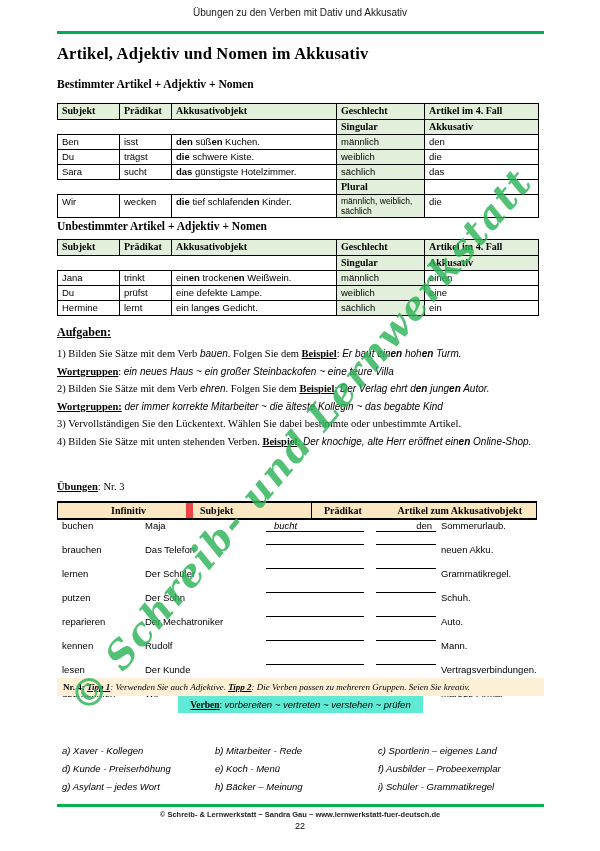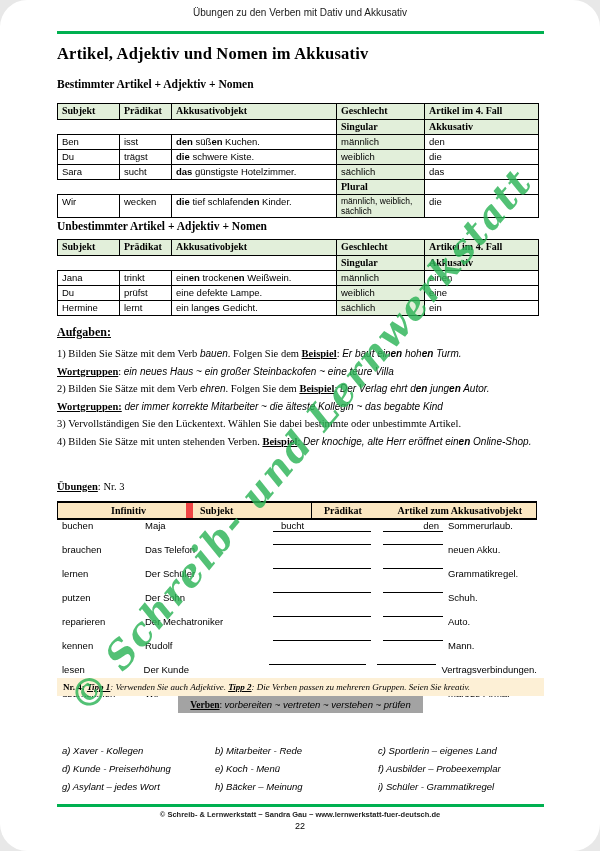--- a/index.html
+++ b/index.html
@@ -1,17 +1,17 @@
 <!DOCTYPE html>
 <html><head>
 <meta charset="utf-8">
 <style>
   html,body{margin:0;padding:0;background:#e8e8e8;}
   .page{position:relative;width:600px;height:851px;background:#ffffff;margin:0 auto;
-        font-family:"Liberation Serif",serif;color:#000;overflow:hidden;border-radius:27px;}
+        font-family:"Liberation Serif",serif;color:#000;overflow:hidden;}
 
   .header-title{position:absolute;top:7px;left:0;width:100%;text-align:center;
         font-family:"Liberation Sans",sans-serif;font-size:10px;color:#1a1a1a;}
   .rule{position:absolute;left:57px;width:487px;height:3px;background:#00b050;}
   .rule-top{top:31px;}
   .rule-bottom{top:804px;}
 
   .title{position:absolute;top:44px;left:57px;font-size:16.5px;font-weight:bold;letter-spacing:.2px;}
   .sec{position:absolute;left:57px;font-size:11.5px;font-weight:bold;}
   .sec1{top:78px;} .sec2{top:220px;}
@@ -35,30 +35,30 @@
 
   .extab{position:absolute;top:501px;left:57px;width:480px;}
   .exhead{display:flex;background:#fbe7c2;border:1px solid #000;border-top-width:2px;border-bottom-width:2px;
         height:15px;align-items:center;font-weight:bold;font-size:10px;}
   .exhead .h1{width:75px;padding-left:5px;border-right:7px solid #ef4444;height:100%;display:flex;align-items:center;margin-left:48px;}
   .exhead .h2{width:111px;padding-left:7px;border-right:1px solid #000;height:100%;display:flex;align-items:center;}
   .exhead .h3{flex:1;display:flex;justify-content:space-between;align-items:center;padding:0 14px 0 12px;height:100%;}
   .exrow{display:flex;height:24px;align-items:flex-start;font-family:"Liberation Sans",sans-serif;font-size:9.5px;}
   .c-inf{width:76px;padding-left:5px;}
   .c-sub{width:112px;padding-left:7px;}
-  .c-blank1{width:90px;margin-left:16px;border-bottom:1px solid #000;padding-left:8px;}
+  .c-blank1{width:90px;margin-left:9px;border-bottom:1px solid #000;padding-left:8px;font-style:italic;}
   .c-gap{width:12px;}
   .c-blank2{width:56px;border-bottom:1px solid #000;text-align:right;padding-right:4px;}
   .c-obj{padding-left:5px;}
 
   .tip{position:absolute;top:678px;left:57px;width:487px;font-size:9px;}
   .tip-line1{background:#fdf0d6;padding:4px 6px;white-space:nowrap;}
   .tip .i{font-family:"Liberation Serif",serif;font-size:9px;}
   .tip-line2{text-align:center;margin-top:0;}
-  .tip-line2 .pill{display:inline-block;background:#a3a3a3;padding:3px 12px;font-size:9.5px;}
+  .tip-line2 .pill{display:inline-block;background:#5eead4;padding:3px 12px;font-size:9.5px;}
   .tip-line2 .i{font-family:"Liberation Sans",sans-serif;font-size:9.5px;}
 
   .pairs{position:absolute;top:744px;left:62px;width:478px;display:grid;
         grid-template-columns:153px 163px auto;row-gap:5px;
         font-family:"Liberation Sans",sans-serif;font-style:italic;font-size:9.5px;line-height:13px;}
 
   .footer{position:absolute;top:810px;left:0;width:100%;text-align:center;
         font-family:"Liberation Sans",sans-serif;font-size:7.5px;font-weight:bold;color:#222;}
   .pagenum{position:absolute;top:821px;left:0;width:100%;text-align:center;
         font-family:"Liberation Sans",sans-serif;font-size:9px;}

